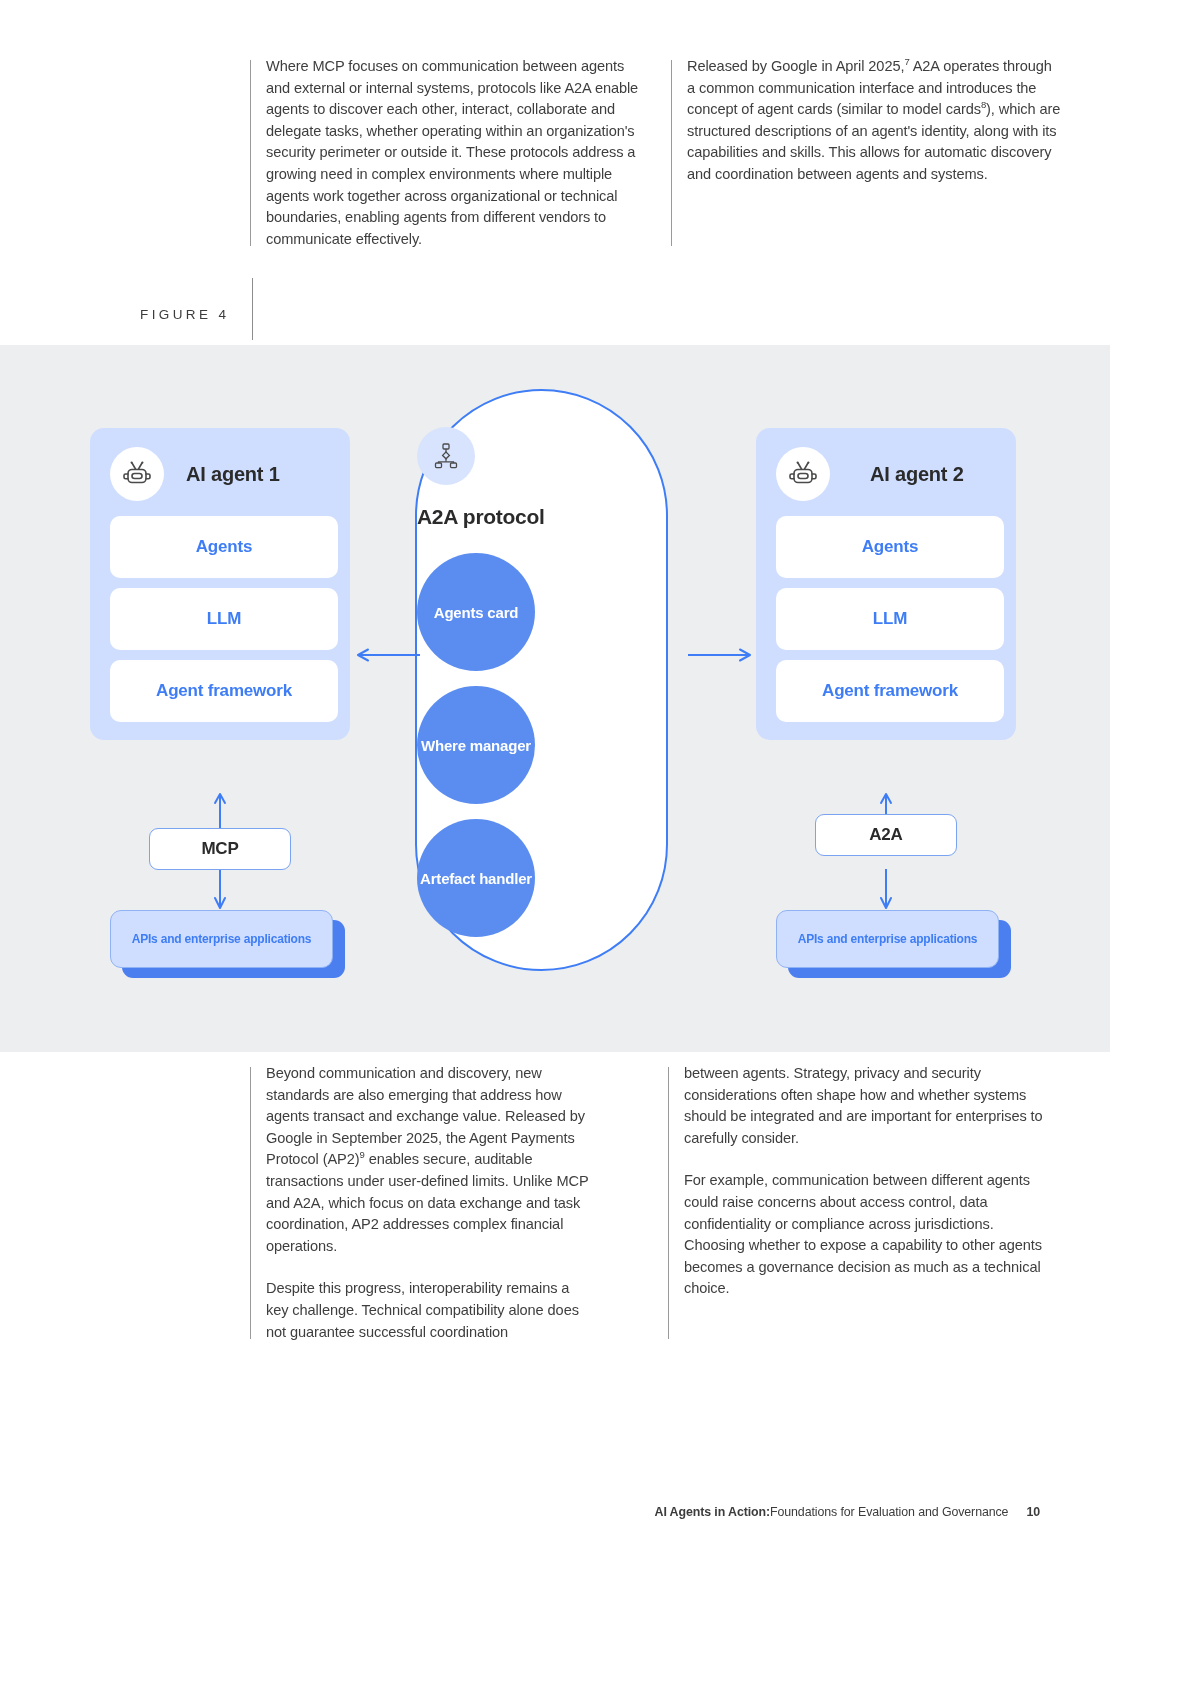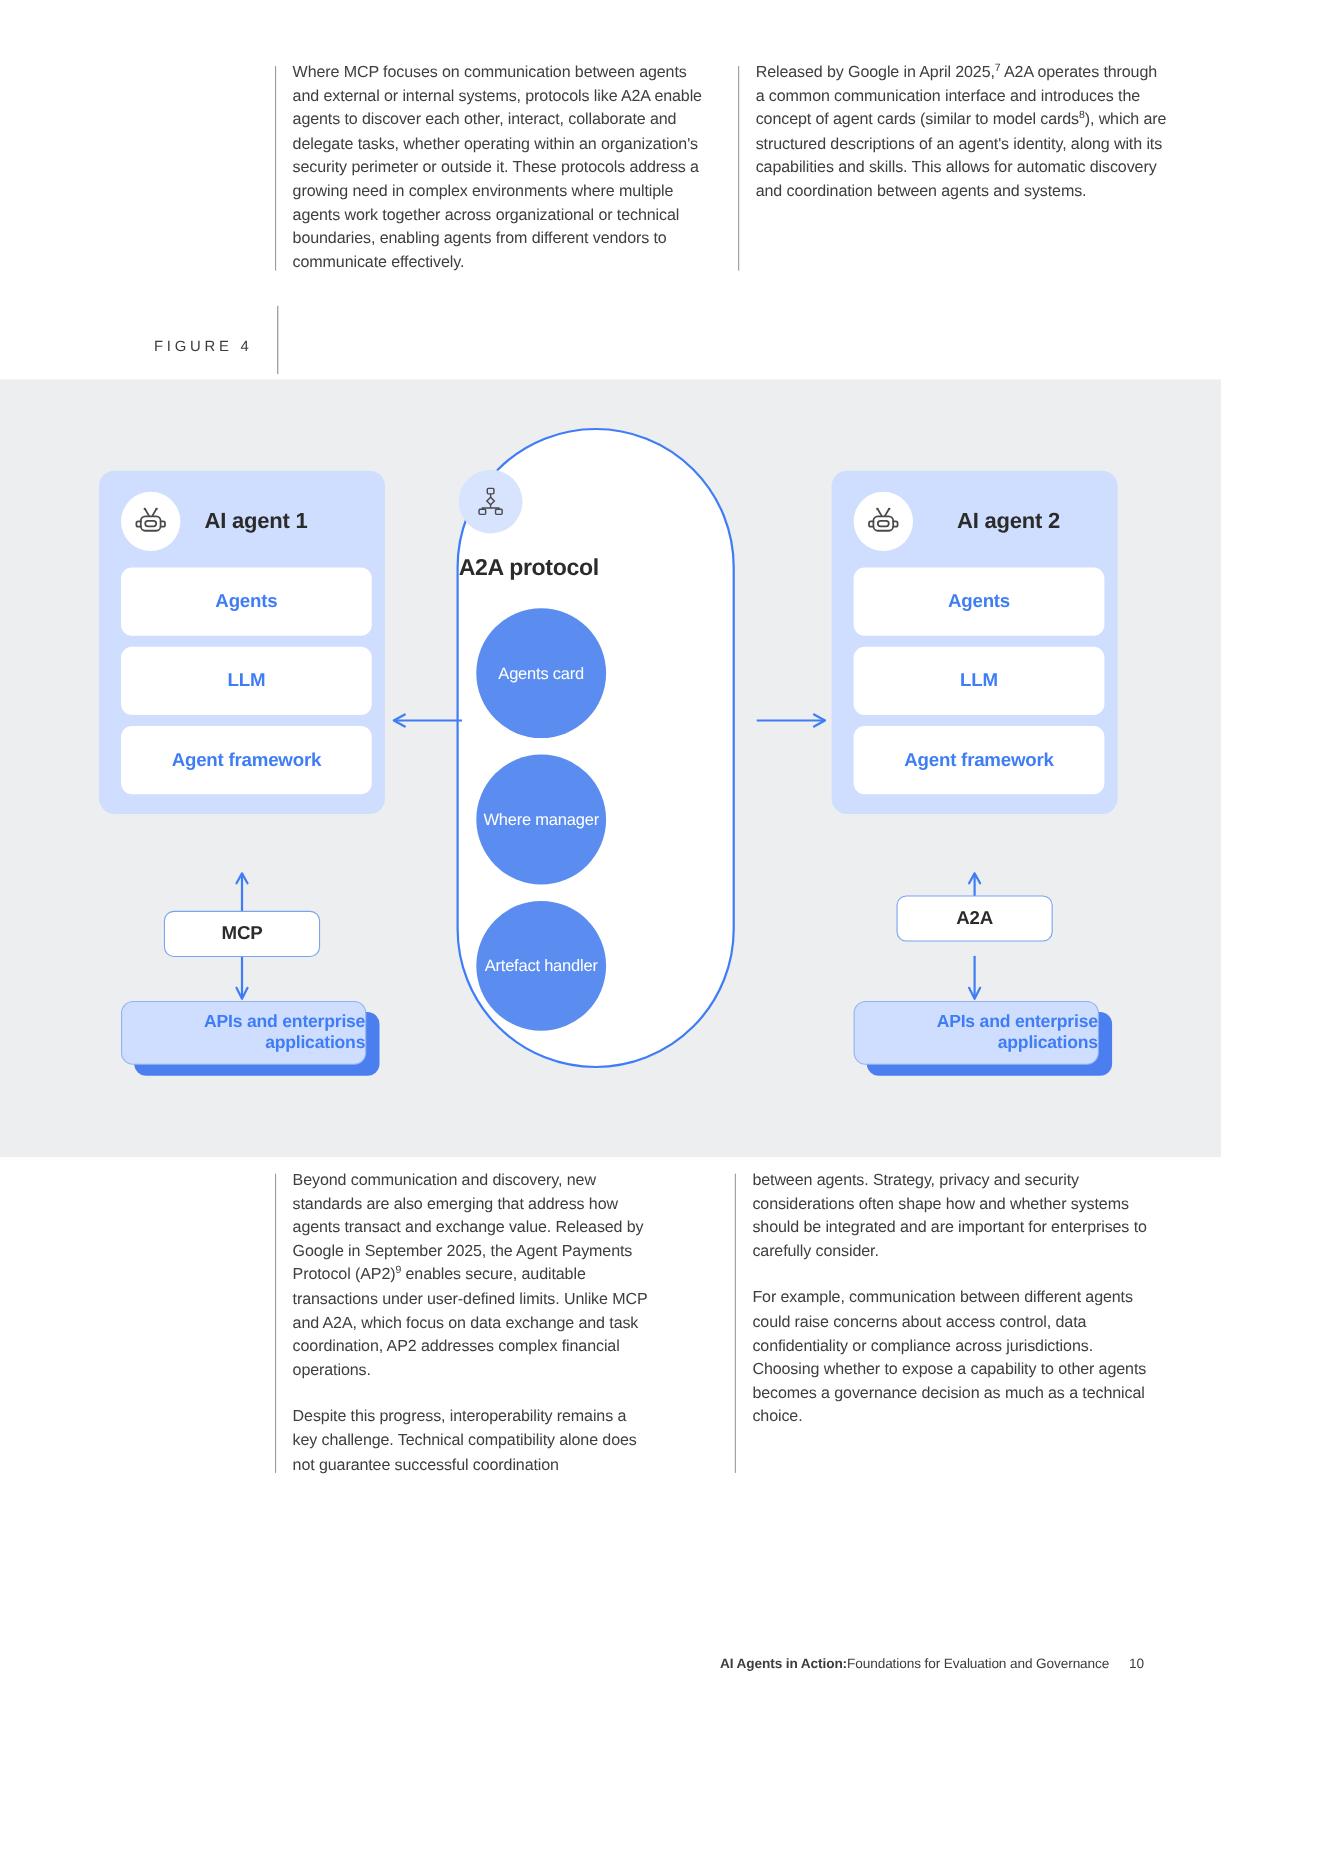--- a/index.html
+++ b/index.html
@@ -169,29 +169,28 @@
     color: #2b2b2b;
     letter-spacing: -0.3px;
   }
   .circle-stack { margin-top: 24px; display: flex; flex-direction: column; align-items: center; gap: 15px; }
   .blue-circle {
     width: 118px; height: 118px;
     border-radius: 50%;
     background: #5b8df0;
     color: #ffffff;
     font-size: 15px;
-    font-weight: normal;
+    font-weight: bold;
     display: flex;
     flex-direction: column;
     align-items: center;
     justify-content: center;
     text-align: center;
     line-height: 19px;
     letter-spacing: -0.2px;
-    margin-left: 16px;
   }
 
   
   .proto-box {
     position: absolute;
     width: 142px;
     height: 42px;
     background: #ffffff;
     border: 1.6px solid #7aa3f2;
     border-radius: 9px;
@@ -222,21 +221,21 @@
     position: absolute;
     left: 0; top: 0;
     width: 223px; height: 58px;
     background: #cfdeff;
     border: 1.4px solid #8fb2f5;
     border-radius: 11px;
     display: flex;
     flex-direction: column;
     align-items: center;
     justify-content: center;
-    font-size: 16px;
+    font-size: 12px;
     font-weight: bold;
     color: #3e7df5;
     line-height: 19px;
     text-align: right;
     letter-spacing: -0.2px;
   }
 
   
   .arrow-svg { position: absolute; overflow: visible; }
 
@@ -250,21 +249,21 @@
     position: absolute;
     top: 1505px;
     right: 160px;
     font-size: 12.4px;
     color: #3c3c3c;
     letter-spacing: -0.1px;
     display: flex;
     align-items: baseline;
   }
   #footer .f-bold { font-weight: bold; }
-  #footer .f-page { font-weight: normal; margin-left: 18px; }
+  #footer .f-page { font-weight: bold; margin-left: 18px; }
 </style>
 </head>
 <body>
 
 <div class="text-block" id="top-text">
   <div class="col">
     <p>Where MCP focuses on communication between agents and external or internal systems, protocols like A2A enable agents to discover each other, interact, collaborate and delegate tasks, whether operating within an organization's security perimeter or outside it. These protocols address a growing need in complex environments where multiple agents work together across organizational or technical boundaries, enabling agents from different vendors to communicate effectively.</p>
   </div>
   <div class="col">
     <p><span>Released by Google in April 2025,</span><sup>7</sup><span> A2A operates through a common communication interface and introduces the concept of agent cards (similar to model cards</span><sup>8</sup><span>), which are structured descriptions of an agent's identity, along with its capabilities and skills. This allows for automatic discovery and coordination between agents and systems.</span></p>

